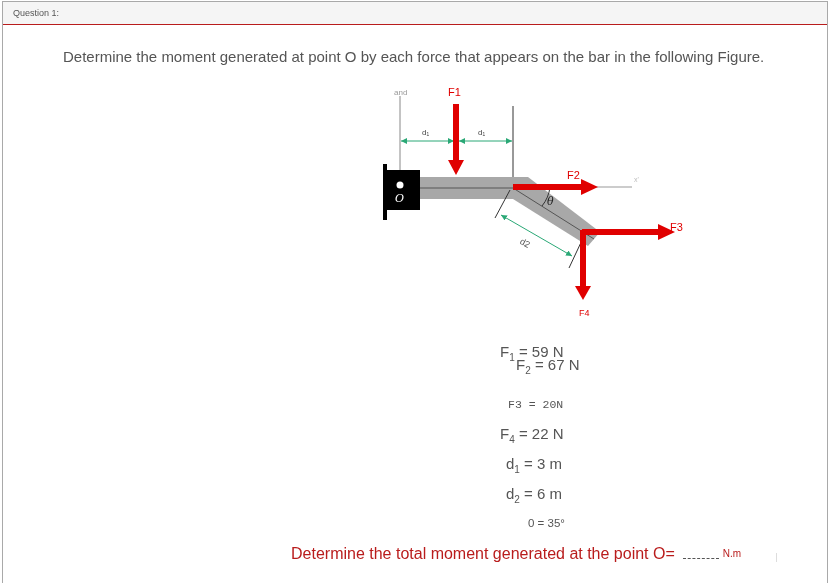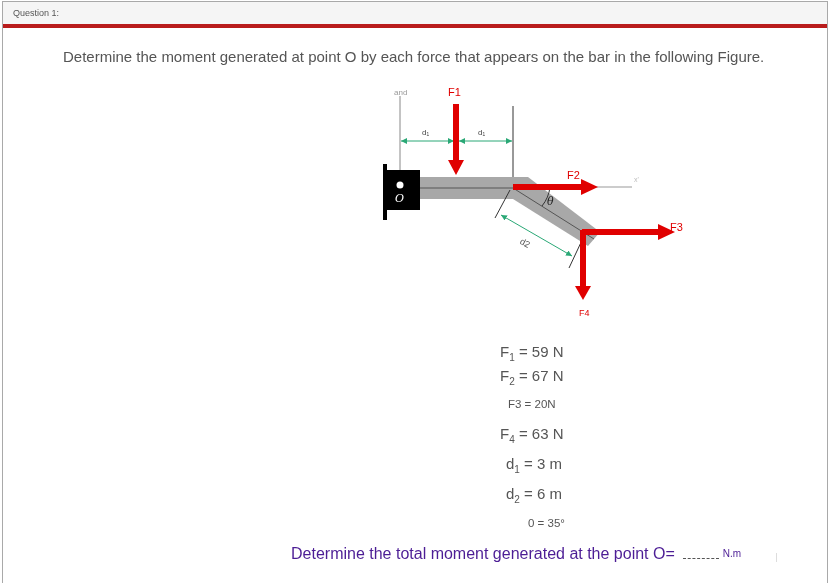--- a/index.html
+++ b/index.html
@@ -1,28 +1,28 @@
 <!DOCTYPE html>
 <html><head>
 <meta charset="utf-8">
 <style>
   html,body{margin:0;padding:0;background:#fff;}
   body{width:831px;height:583px;position:relative;overflow:hidden;font-family:"Liberation Sans",sans-serif;}
   .frame{position:absolute;left:2px;top:1px;width:826px;height:590px;border:1px solid #a9a9a9;border-bottom:none;box-sizing:border-box;}
-  .header{position:absolute;left:0;top:0;right:0;height:22px;background:#f5f5f5;border-bottom:4px solid #b91c1c;}
+  .header{position:absolute;left:0;top:0;right:0;height:22px;background:#f5f5f5;border-bottom:1px solid #b91c1c;}
   .header-title{position:absolute;left:10px;top:6px;font-size:9px;color:#555;}
   .prompt{position:absolute;left:63px;top:48px;font-size:15px;color:#555;white-space:nowrap;}
   .figure{position:absolute;left:370px;top:80px;width:340px;height:245px;text-decoration:underline;}
   .figure svg{position:absolute;left:0;top:0;}
   .givens{position:absolute;left:500px;top:335px;color:#555;}
   .given{position:absolute;white-space:nowrap;}
   .given.big{font-size:15px;}
   .given.small{font-size:11.5px;left:8px;}
   .given sub{font-size:10px;}
-  .final{position:absolute;left:291px;top:545px;font-size:16px;color:#4c1d95;white-space:nowrap;}
+  .final{position:absolute;left:291px;top:545px;font-size:16px;color:#b91c1c;white-space:nowrap;}
   .blank{display:inline-block;width:36px;border-bottom:1px dashed #555;height:12px;margin-left:8px;vertical-align:baseline;}
   .unit{font-size:10px;margin-left:4px;vertical-align:2px;}
   .tick{position:absolute;left:776px;top:553px;width:1px;height:9px;background:#ddd;}
 </style>
 </head>
 <body>
 
 <div class="frame">
   <div class="header">
     <span class="header-title">Question 1:</span>
@@ -87,23 +87,23 @@
     <text x="177" y="125" font-size="11" font-style="italic" fill="#222" font-family="DejaVu Serif, serif">θ</text>
     <text x="300" y="151" font-size="11" fill="#e00000" font-family="Liberation Sans, sans-serif">F3</text>
     <text x="150" y="166" font-size="9" fill="#555" transform="rotate(28 155 163)" font-family="Liberation Sans, sans-serif">d2</text>
     <text x="209" y="236" font-size="9" fill="#e00000" font-family="Liberation Sans, sans-serif">F4</text>
     <text x="25" y="122" font-size="11" font-style="italic" fill="#fff" font-family="DejaVu Serif, serif">O</text>
   </svg>
 </div>
 
 <div class="givens">
   <div class="given big" style="top:8px;"><span>F</span><sub>1</sub><span> = 59 N</span></div>
-  <div class="given big" style="top:32px;"><span>F</span><sub>2</sub><span> = 67 N</span></div>
-  <div class="given small" style="top:63px;">F3 = 20N</div>
-  <div class="given big" style="top:90px;"><span>F</span><sub>4</sub><span> = 63 N</span></div>
+  <div class="given big" style="top:21px;margin-left:16px;"><span>F</span><sub>2</sub><span> = 67 N</span></div>
+  <div class="given small" style="top:63px;font-family:Liberation Mono, monospace;">F3 = 20N</div>
+  <div class="given big" style="top:90px;"><span>F</span><sub>4</sub><span> = 22 N</span></div>
   <div class="given big" style="top:120px;left:6px;"><span>d</span><sub>1</sub><span> = 3 m</span></div>
   <div class="given big" style="top:150px;left:6px;"><span>d</span><sub>2</sub><span> = 6 m</span></div>
   <div class="given small" style="top:182px;left:28px;">0 = 35°</div>
 </div>
 
 <div class="final">
   <span>Determine the total moment generated at the point O=</span><span class="blank"></span><span class="unit">N.m</span>
 </div>
 <div class="tick"></div>
 

